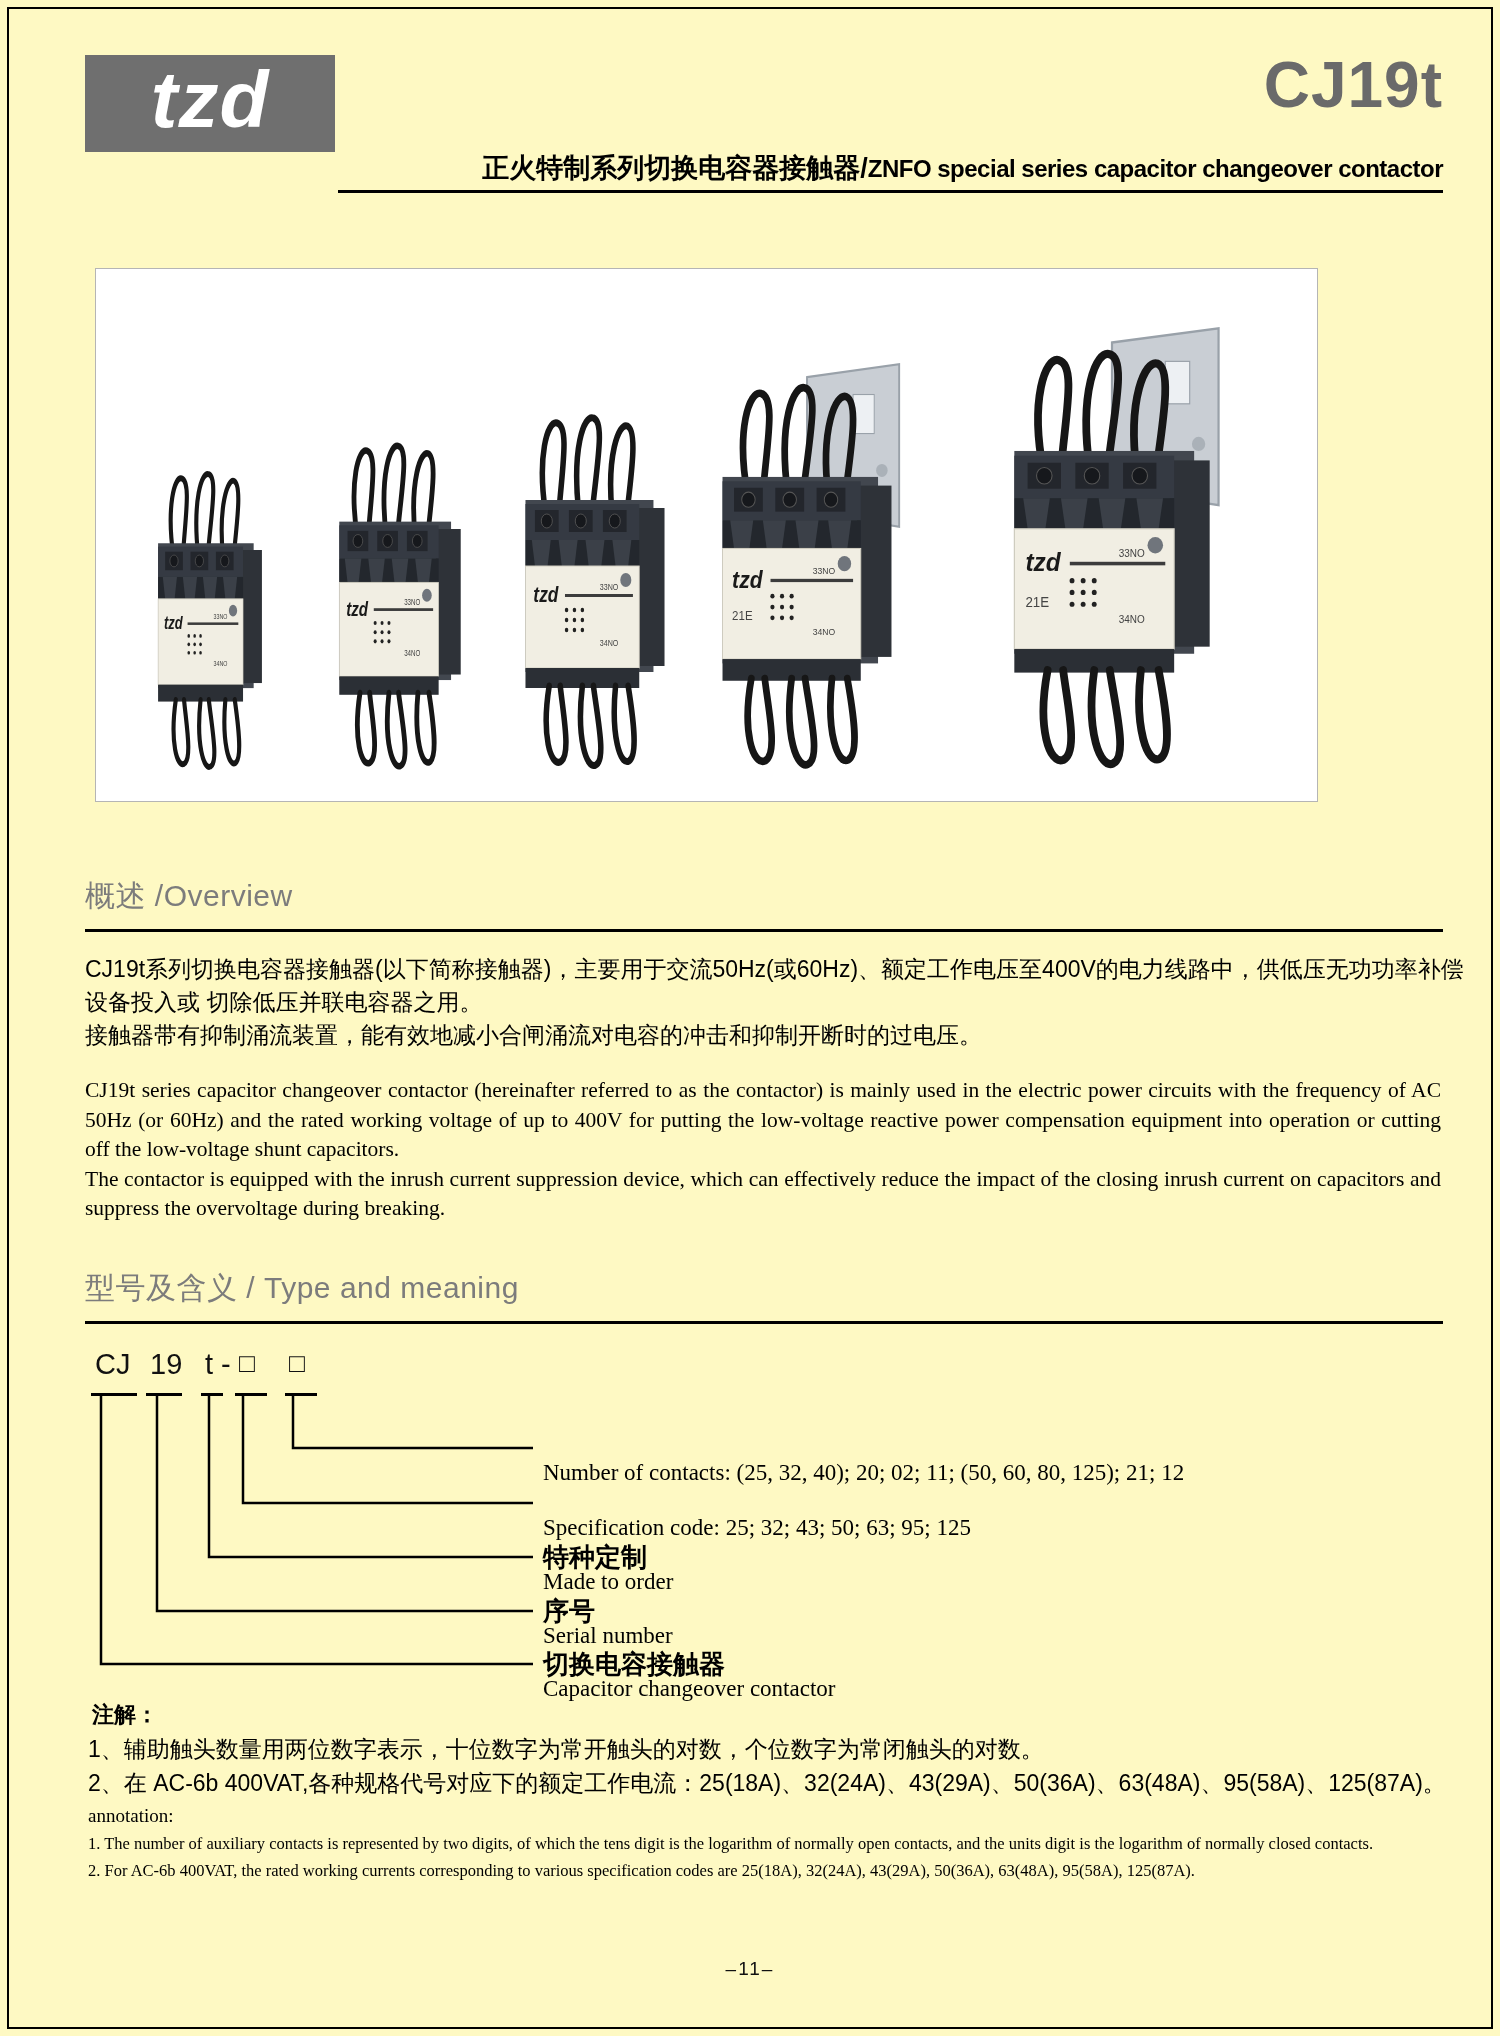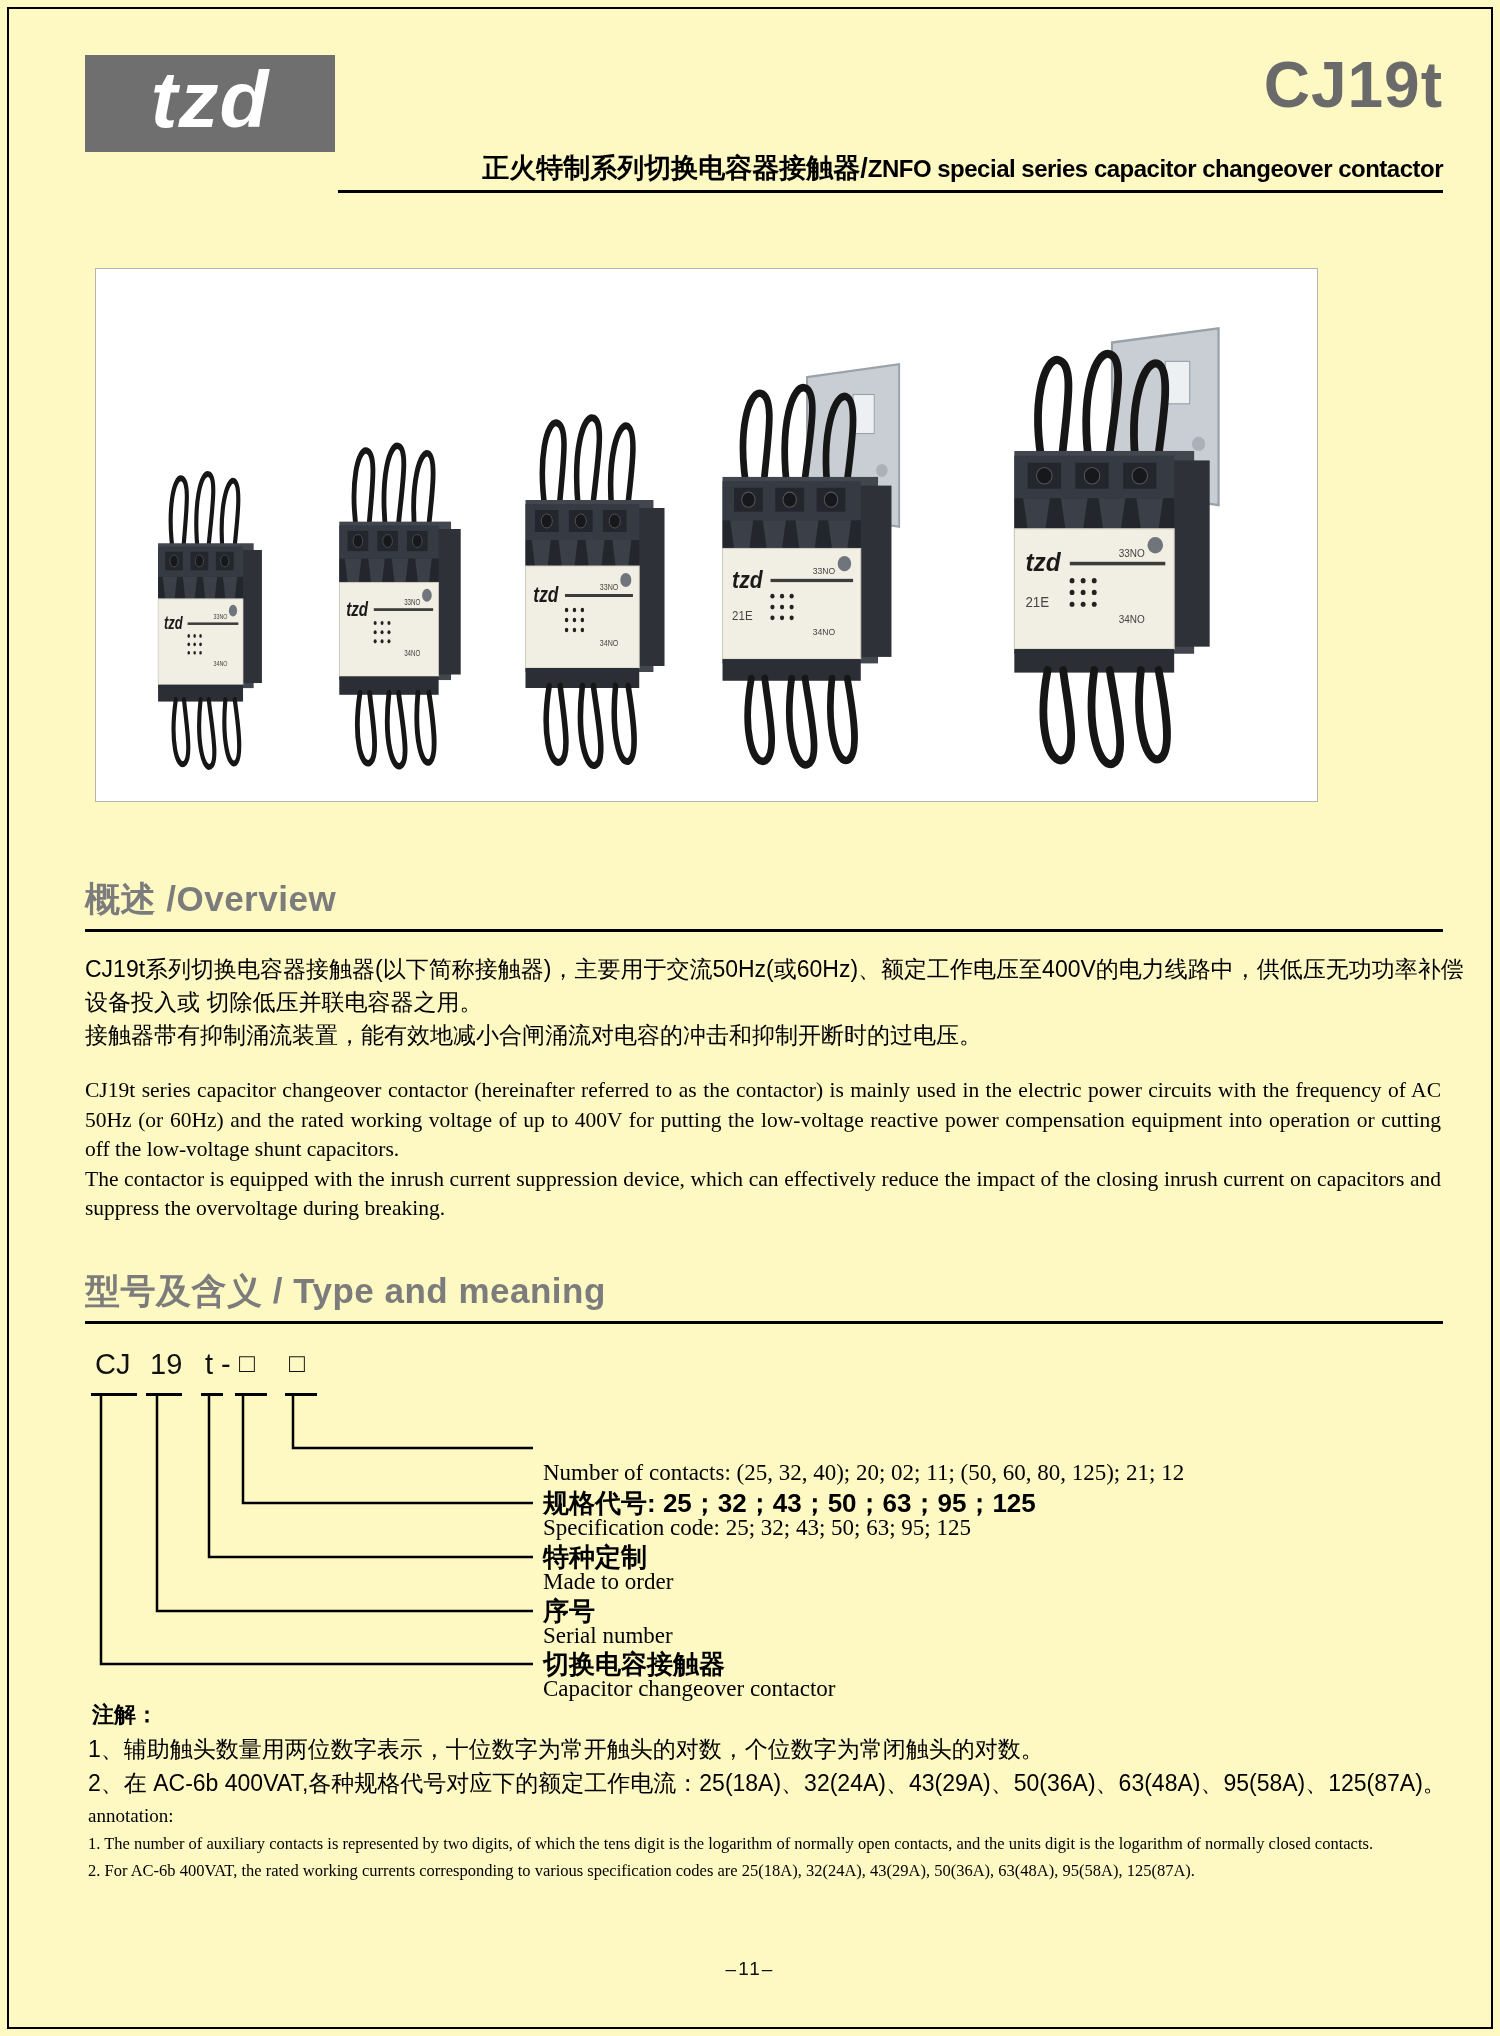--- a/index.html
+++ b/index.html
@@ -10,21 +10,21 @@
   .logo-box{left:85px;top:55px;width:250px;height:97px;background:#6f6f6f;color:#fff;
             display:flex;align-items:center;justify-content:center;}
   .logo-text{font-style:italic;font-weight:bold;font-size:80px;letter-spacing:1px;transform:translateY(-4px);}
   .model{right:57px;top:48px;font-size:64px;font-weight:bold;color:#6a6a6a;letter-spacing:1px;}
   .subtitle{right:57px;top:150px;display:flex;align-items:baseline;white-space:nowrap;}
   .sub-zh{font-size:27px;font-weight:bold;}
   .sub-en{font-size:24px;font-weight:bold;letter-spacing:-0.5px;}
   .rule{height:3px;background:#000;}
   .photo-box{left:95px;top:268px;width:1221px;height:532px;border:1px solid #b5b5b5;background:#fff;}
   .contactor{position:absolute;}
-  .sec-heading{font-size:35px;font-weight:bold;color:#7c7c7c;letter-spacing:0.5px;}
+  .sec-heading{font-size:30px;font-weight:normal;color:#7c7c7c;letter-spacing:0.5px;}
   .zh-line{white-space:nowrap;font-size:23px;line-height:33px;}
   .en-para{font-family:"Liberation Serif",serif;font-size:21.5px;line-height:29.5px;text-align:justify;margin:0;}
   .diagram{left:85px;top:1340px;width:1385px;height:380px;}
   .code-seg{position:absolute;top:8px;font-size:29px;color:#111;}
   .row-zh{position:absolute;font-size:26px;font-weight:bold;white-space:nowrap;}
   .row-en{position:absolute;font-family:"Liberation Serif",serif;font-size:23px;white-space:nowrap;text-align:right;}
   .note-zh-h{left:92px;top:1700px;font-size:22px;font-weight:bold;}
   .note-zh{font-size:23px;white-space:nowrap;}
   .note-en-h{left:88px;top:1805px;font-family:"Liberation Serif",serif;font-size:19px;}
   .note-en{font-family:"Liberation Serif",serif;font-size:16.5px;white-space:nowrap;}
@@ -300,21 +300,20 @@
         <path d="M158,56 V163 H448" fill="none" stroke="#000" stroke-width="2.5"></path>
         <path d="M208,56 V108 H448" fill="none" stroke="#000" stroke-width="2.5"></path>
       </svg>
       <span class="code-seg" style="left: 10px;">CJ</span>
       <span class="code-seg" style="left: 65px;">19</span>
       <span class="code-seg" style="left: 120px;">t</span>
       <span class="code-seg" style="left: 136px;">-</span>
       <span class="code-seg" style="left: 154px; font-size: 26px;">□</span>
       <span class="code-seg" style="left: 204px; font-size: 26px;">□</span>
       <div class="row-en" style="left: 458px; top: 120px;">Number of contacts: (25, 32, 40); 20; 02; 11; (50, 60, 80, 125); 21; 12</div>
-      <div class="row-zh" style="left: 458px; top: 146px;">规格代号: 25；32；43；50；63；95；125</div>
       <div class="row-en" style="left: 458px; top: 175px;">Specification code: 25; 32; 43; 50; 63; 95; 125</div>
       <div class="row-zh" style="left: 458px; top: 200px;">特种定制</div>
       <div class="row-en" style="left: 458px; top: 229px;">Made to order</div>
       <div class="row-zh" style="left: 458px; top: 254px;">序号</div>
       <div class="row-en" style="left: 458px; top: 283px;">Serial number</div>
       <div class="row-zh" style="left: 458px; top: 307px;">切换电容接触器</div>
       <div class="row-en" style="left: 458px; top: 336px;">Capacitor changeover contactor</div>
     </div>
 
   <div class="abs note-zh-h">注解：</div>

